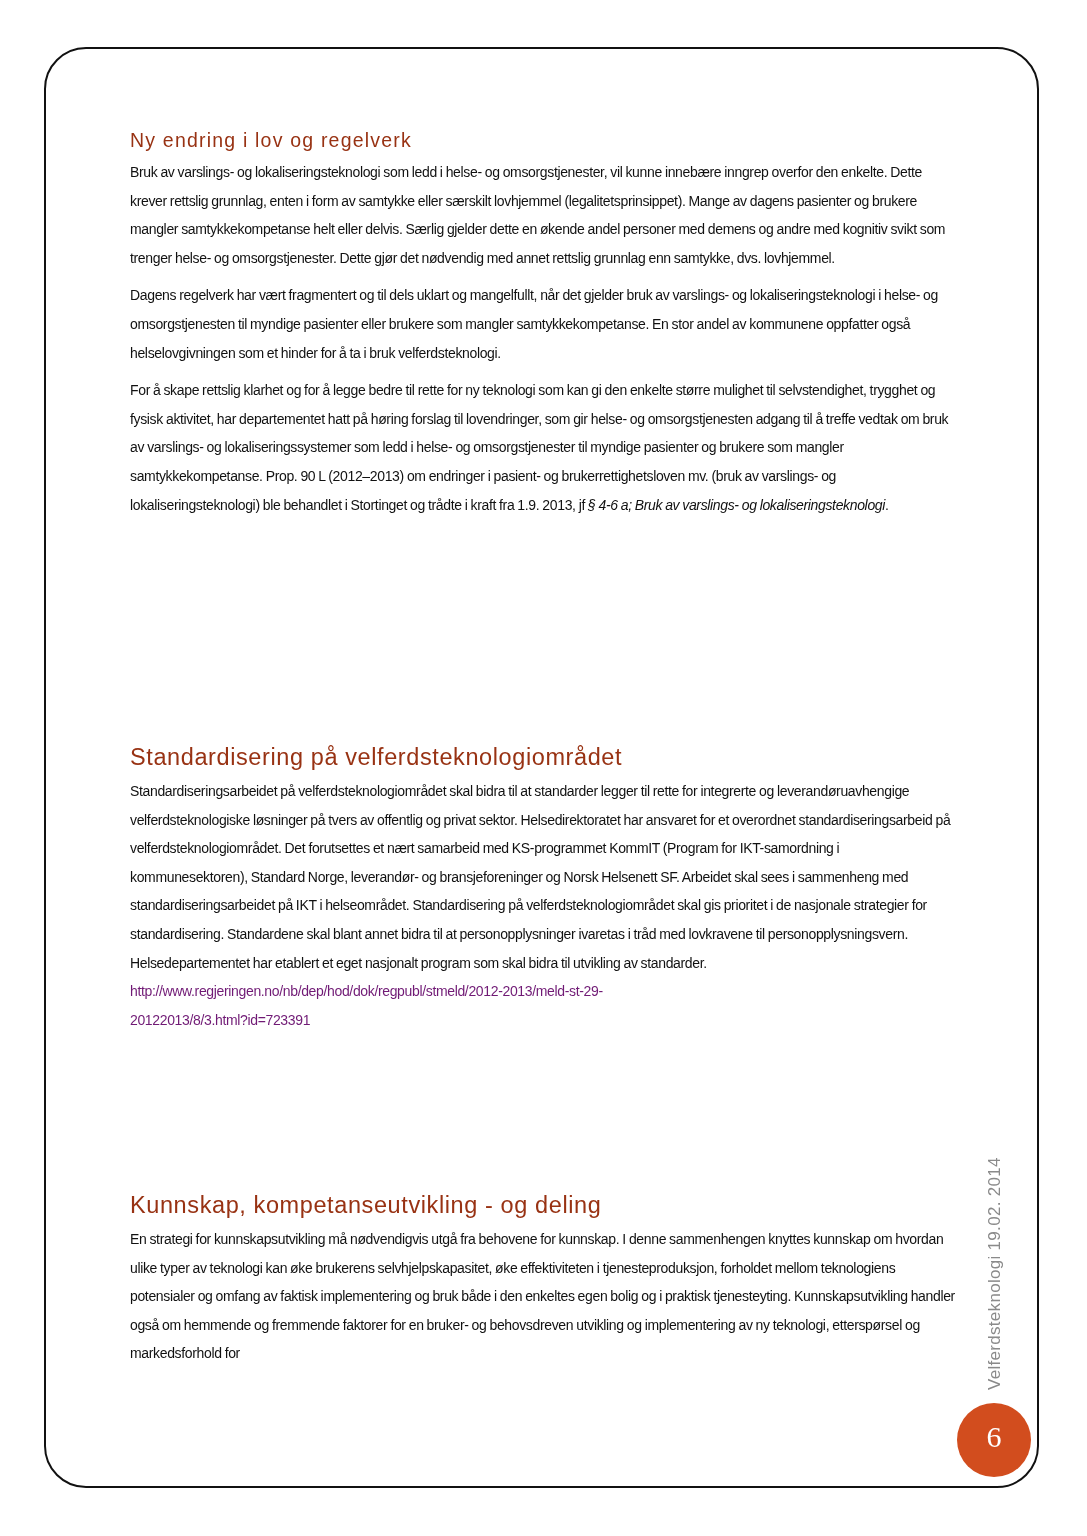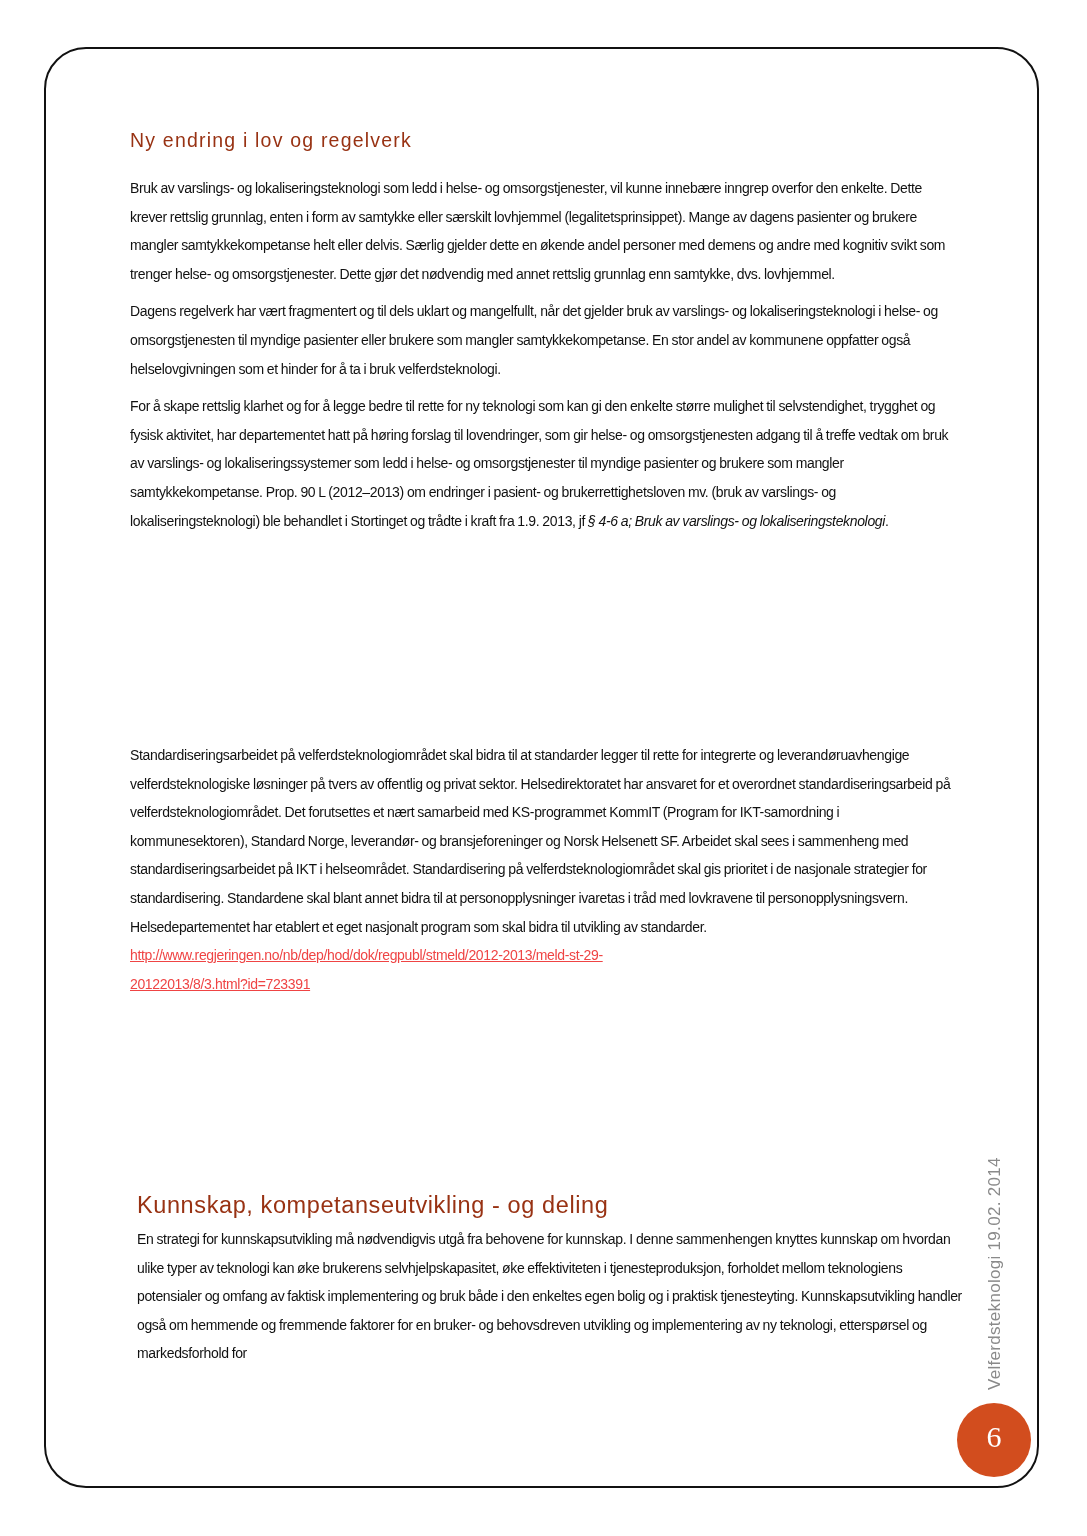--- a/index.html
+++ b/index.html
@@ -33,46 +33,45 @@
     h2 {
       margin: 0;
       font-family: "Liberation Sans", sans-serif;
       font-weight: normal;
       color: #983213;
     }
     .h-small {
       font-size: 19.5px;
       letter-spacing: 1.2px;
       line-height: 28px;
-      margin-bottom: 20px;
+      margin-bottom: 4px;
     }
     .h-large {
       font-size: 23.5px;
       letter-spacing: 0.6px;
       line-height: 32px;
       margin-bottom: 4px;
     }
     p {
       margin: 0 0 9px 0;
       font-family: "Liberation Sans", sans-serif;
       font-size: 14px;
       line-height: 28.6px;
       color: #111111;
       letter-spacing: -0.35px;
       word-spacing: -0.5px;
     }
     .it { font-style: italic; text-align: center; }
     a.link {
-      color: #ef4444;
-      text-decoration: underline;
+      color: #701a75;
       word-break: break-all;
     }
     .sec1 { position: absolute; top: 0; left: 0; width: 830px; }
     .sec2 { position: absolute; top: 615px; left: 0; width: 830px; }
-    .sec3 { position: absolute; top: 1063px; left: 7px; width: 830px; }
+    .sec3 { position: absolute; top: 1063px; left: 0; width: 830px; }
     .side-footer {
       position: absolute;
       left: 985px;
       top: 1390px;
       transform-origin: 0 0;
       transform: rotate(-90deg);
       white-space: nowrap;
       font-family: "Liberation Sans", sans-serif;
       font-size: 17px;
       color: #8a8a8a;
@@ -105,20 +104,21 @@
 <div class="content">
 
   <section class="sec1">
     <h2 class="h-small">Ny endring i lov og regelverk</h2>
     <p>Bruk av varslings- og lokaliseringsteknologi som ledd i helse- og omsorgstjenester, vil kunne innebære inngrep overfor den enkelte. Dette krever rettslig grunnlag, enten i form av samtykke eller særskilt lovhjemmel (legalitetsprinsippet). Mange av dagens pasienter og brukere mangler samtykkekompetanse helt eller delvis. Særlig gjelder dette en økende andel personer med demens og andre med kognitiv svikt som trenger helse- og omsorgstjenester. Dette gjør det nødvendig med annet rettslig grunnlag enn samtykke, dvs. lovhjemmel.</p>
     <p>Dagens regelverk har vært fragmentert og til dels uklart og mangelfullt, når det gjelder bruk av varslings- og lokaliseringsteknologi i helse- og omsorgstjenesten til myndige pasienter eller brukere som mangler samtykkekompetanse. En stor andel av kommunene oppfatter også helselovgivningen som et hinder for å ta i bruk velferdsteknologi.</p>
     <p><span>For å skape rettslig klarhet og for å legge bedre til rette for ny teknologi som kan gi den enkelte større mulighet til selvstendighet, trygghet og fysisk aktivitet, har departementet hatt på høring forslag til lovendringer, som gir helse- og omsorgstjenesten adgang til å treffe vedtak om bruk av varslings- og lokaliseringssystemer som ledd i helse- og omsorgstjenester til myndige pasienter og brukere som mangler samtykkekompetanse. Prop. 90 L (2012–2013) om endringer i pasient- og brukerrettighetsloven mv. (bruk av varslings- og lokaliseringsteknologi) ble behandlet i Stortinget og trådte i kraft fra 1.9. 2013, jf </span><span class="it">§ 4-6 a; Bruk av varslings- og lokaliseringsteknologi</span><span>.</span></p>
   </section>
 
   <section class="sec2">
+    <h2 class="h-large">Standardisering på velferdsteknologiområdet</h2>
     <p><span>Standardiseringsarbeidet på velferdsteknologiområdet skal bidra til at standarder legger til rette for integrerte og leverandøruavhengige velferdsteknologiske løsninger på tvers av offentlig og privat sektor. Helsedirektoratet har ansvaret for et overordnet standardiseringsarbeid på velferdsteknologiområdet. Det forutsettes et nært samarbeid med KS-programmet KommIT (Program for IKT-samordning i kommunesektoren), Standard Norge, leverandør- og bransjeforeninger og Norsk Helsenett SF. Arbeidet skal sees i sammenheng med standardiseringsarbeidet på IKT i helseområdet. Standardisering på velferdsteknologiområdet skal gis prioritet i de nasjonale strategier for standardisering. Standardene skal blant annet bidra til at personopplysninger ivaretas i tråd med lovkravene til personopplysningsvern. Helsedepartementet har etablert et eget nasjonalt program som skal bidra til utvikling av standarder.</span><br><a class="link"><span>http://www.regjeringen.no/nb/dep/hod/dok/regpubl/stmeld/2012-2013/meld-st-29-</span><br><span>20122013/8/3.html?id=723391</span></a></p>
   </section>
 
   <section class="sec3">
     <h2 class="h-large">Kunnskap, kompetanseutvikling - og deling</h2>
     <p>En strategi for kunnskapsutvikling må nødvendigvis utgå fra behovene for kunnskap. I denne sammenhengen knyttes kunnskap om hvordan ulike typer av teknologi kan øke brukerens selvhjelpskapasitet, øke effektiviteten i tjenesteproduksjon, forholdet mellom teknologiens potensialer og omfang av faktisk implementering og bruk både i den enkeltes egen bolig og i praktisk tjenesteyting. Kunnskapsutvikling handler også om hemmende og fremmende faktorer for en bruker- og behovsdreven utvikling og implementering av ny teknologi, etterspørsel og markedsforhold for</p>
   </section>
 
 </div>
 

